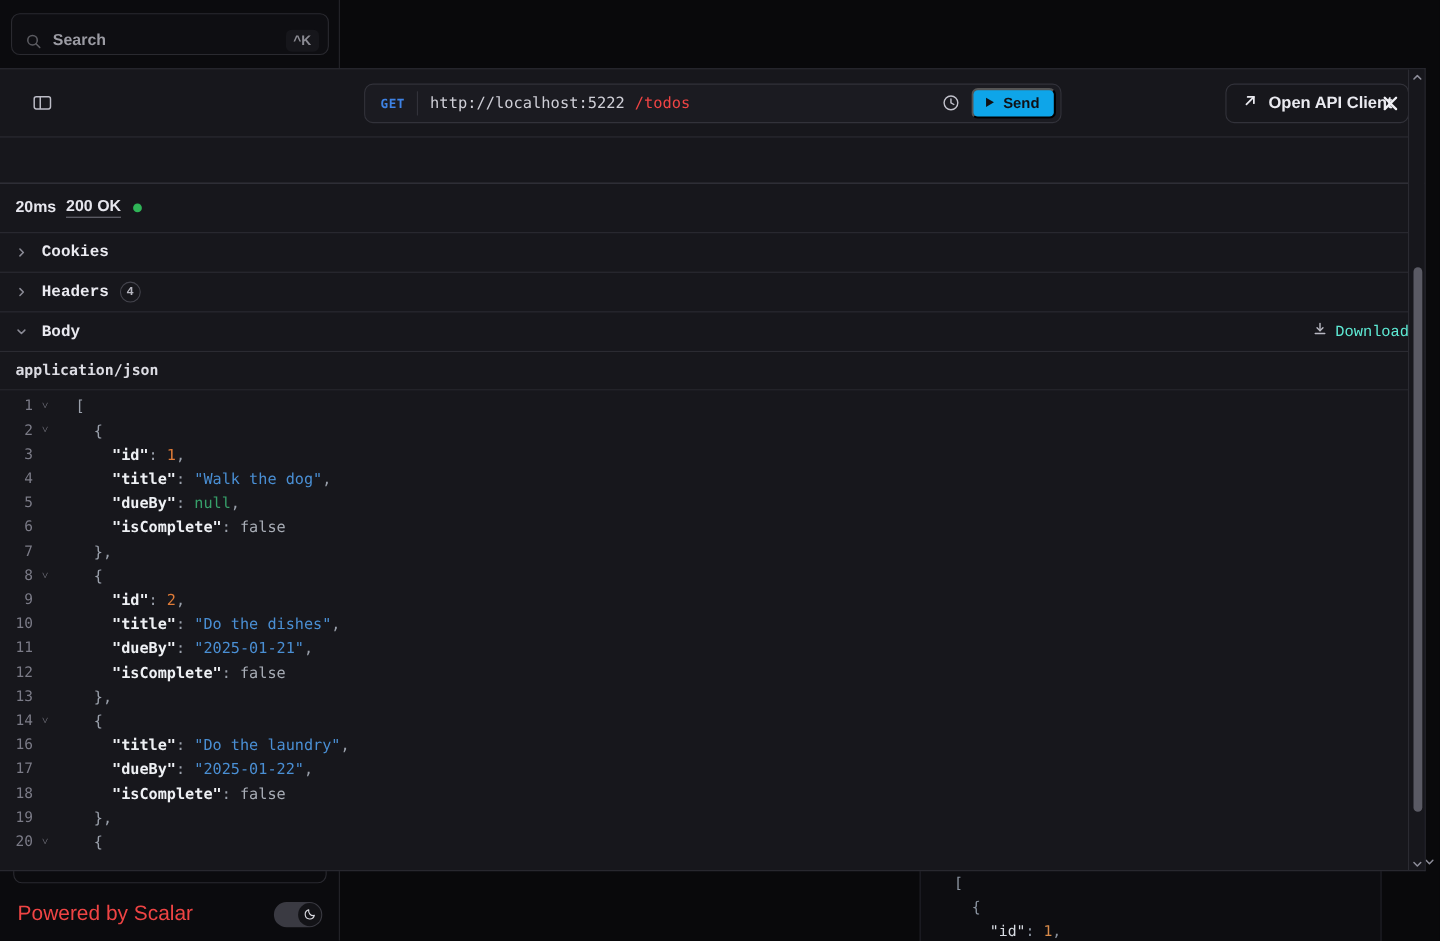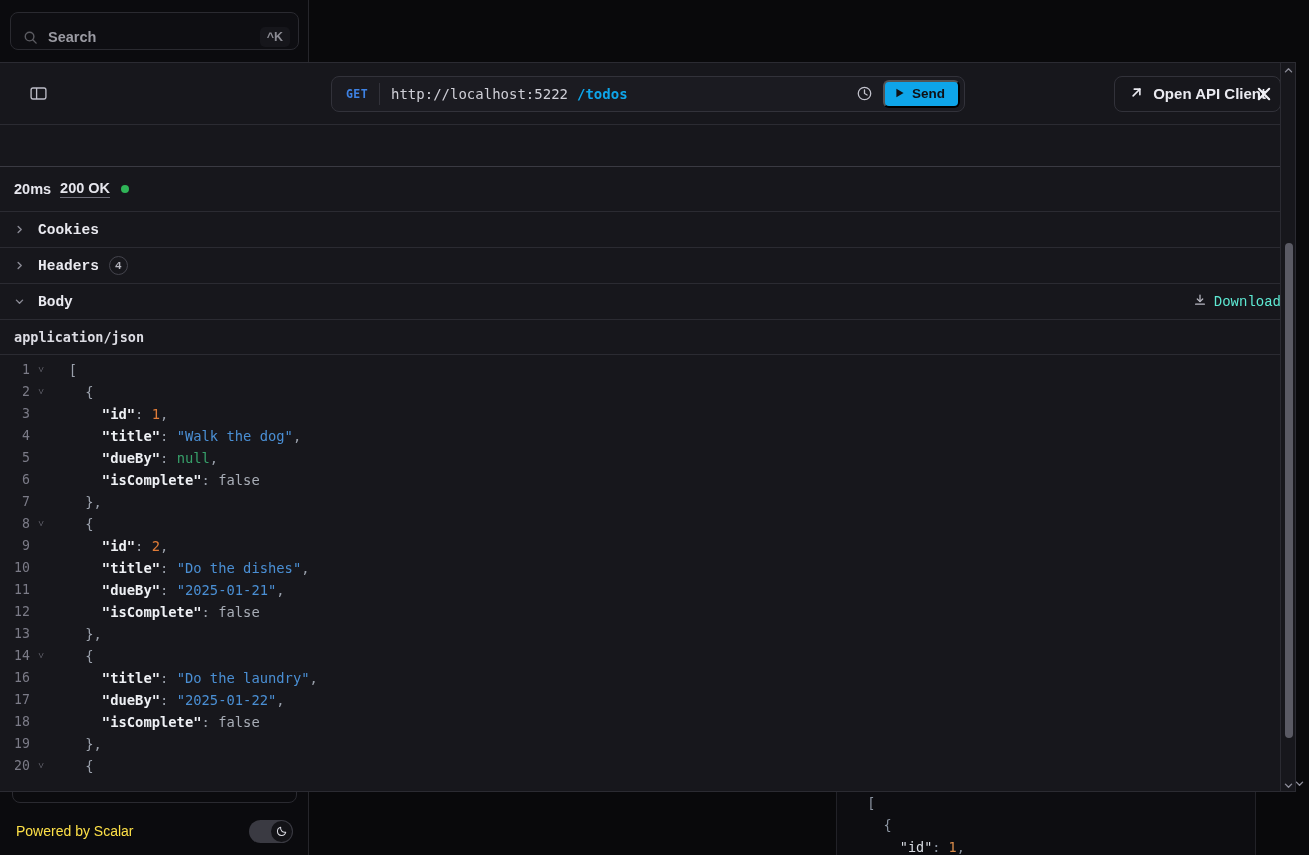--- a/index.html
+++ b/index.html
@@ -70,22 +70,22 @@
   }
   #bg-footer {
     position: absolute;
     left: 0; bottom: 0;
     width: 309px; height: 48px;
     display: flex; align-items: center;
     padding: 0 16px;
   }
   #bg-powered {
     flex: 1;
-    color: #fde047;
-    font-size: 14px;
+    color: #ef4444;
+    font-size: 19px;
   }
   #bg-theme-toggle {
     width: 44px; height: 23px;
     border-radius: 12px;
     background: #3a3a42;
     position: relative;
   }
   #bg-theme-toggle .knob {
     position: absolute;
     right: 1px; top: 1px;
@@ -174,21 +174,21 @@
   #url-text {
     flex: 1;
     padding-left: 11px;
     font-family: "DejaVu Sans Mono", monospace;
     font-size: 14px;
     color: #d7d7de;
     white-space: nowrap;
     overflow: hidden;
   }
   #url-text .url-base { color: #cfcfd7; }
-  #url-text .url-path { color: #0ea5e9; font-weight: 700; padding-left: 9px; }
+  #url-text .url-path { color: #ef4444; font-weight: 400; padding-left: 9px; }
   #history-btn {
     width: 28px; height: 28px;
     display: flex; align-items: center; justify-content: center;
     margin-right: 4px;
   }
   #send-btn {
     background: #0ea5e9;
     color: #101014;
     border-radius: 6px;
     height: 28px;

